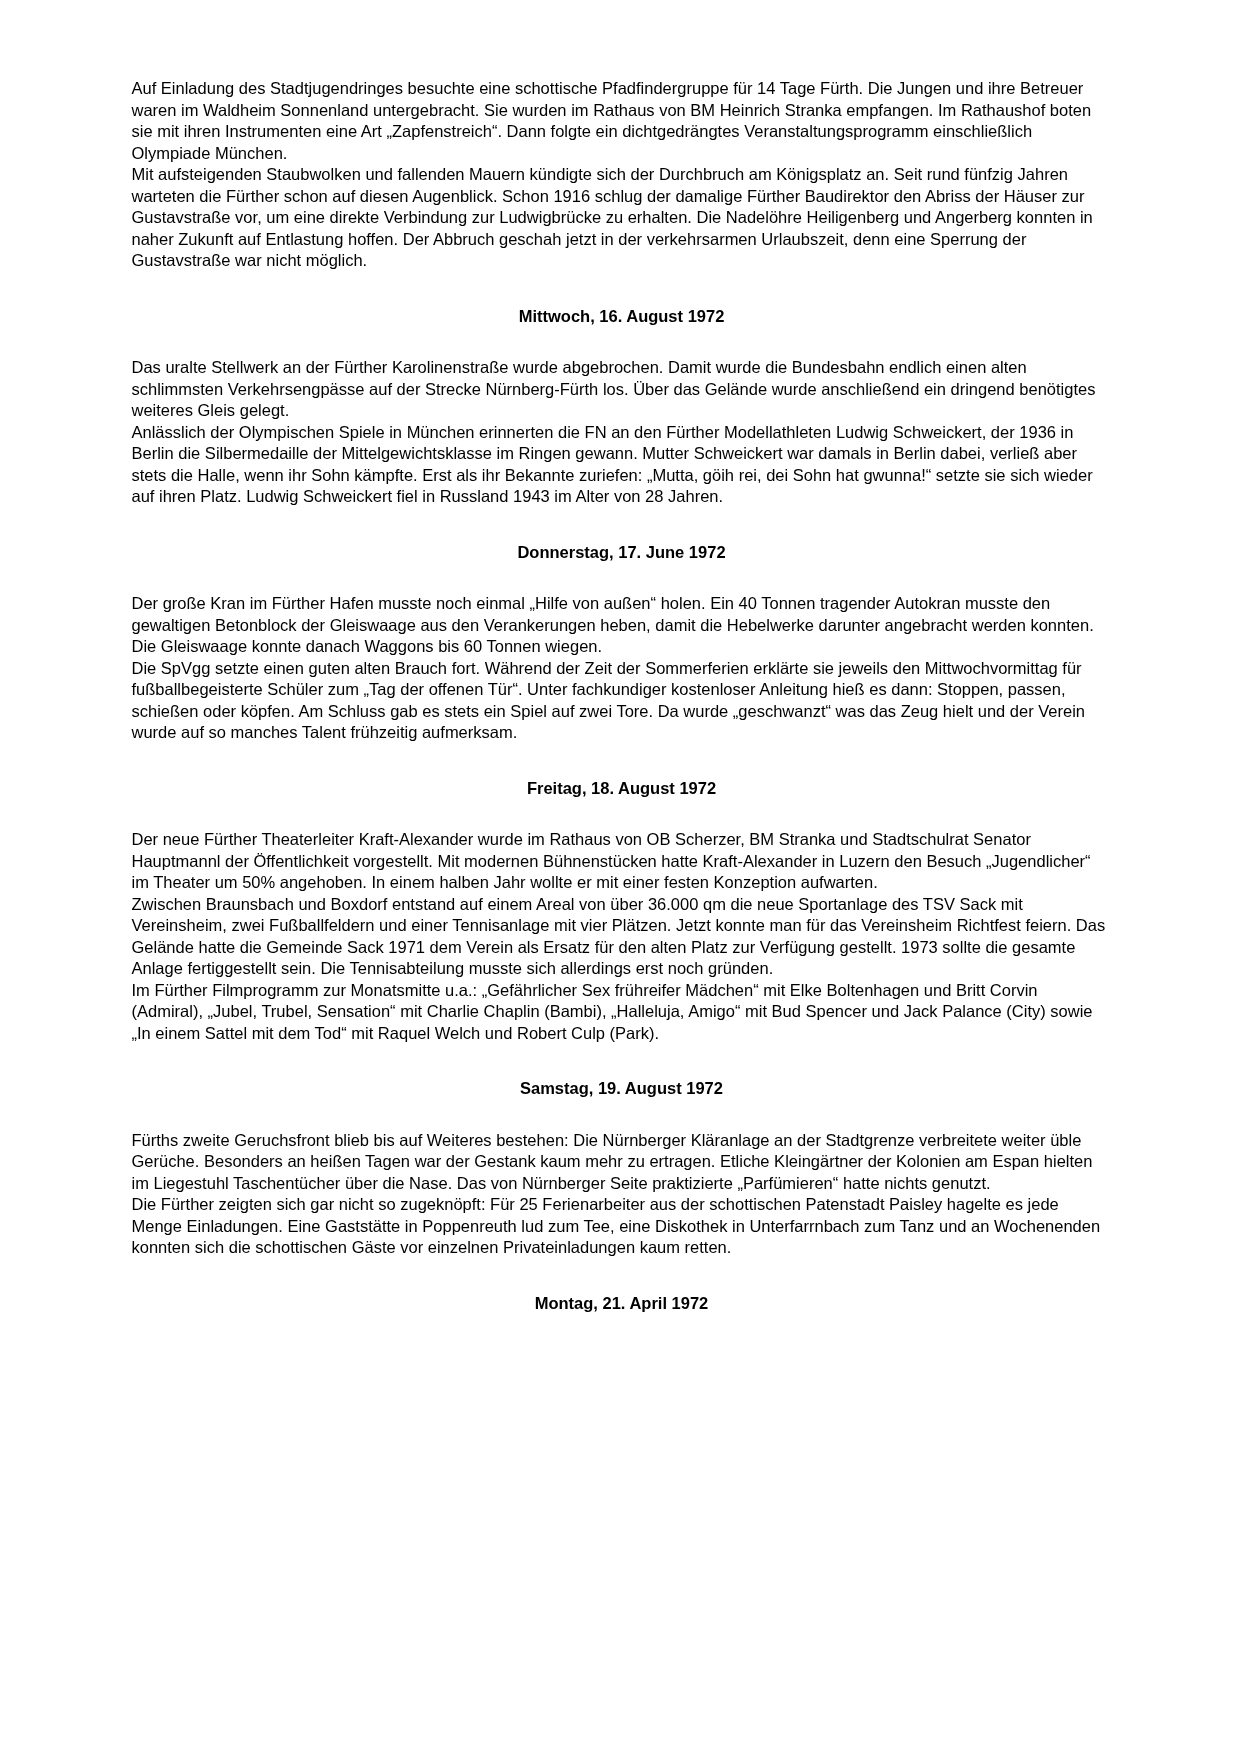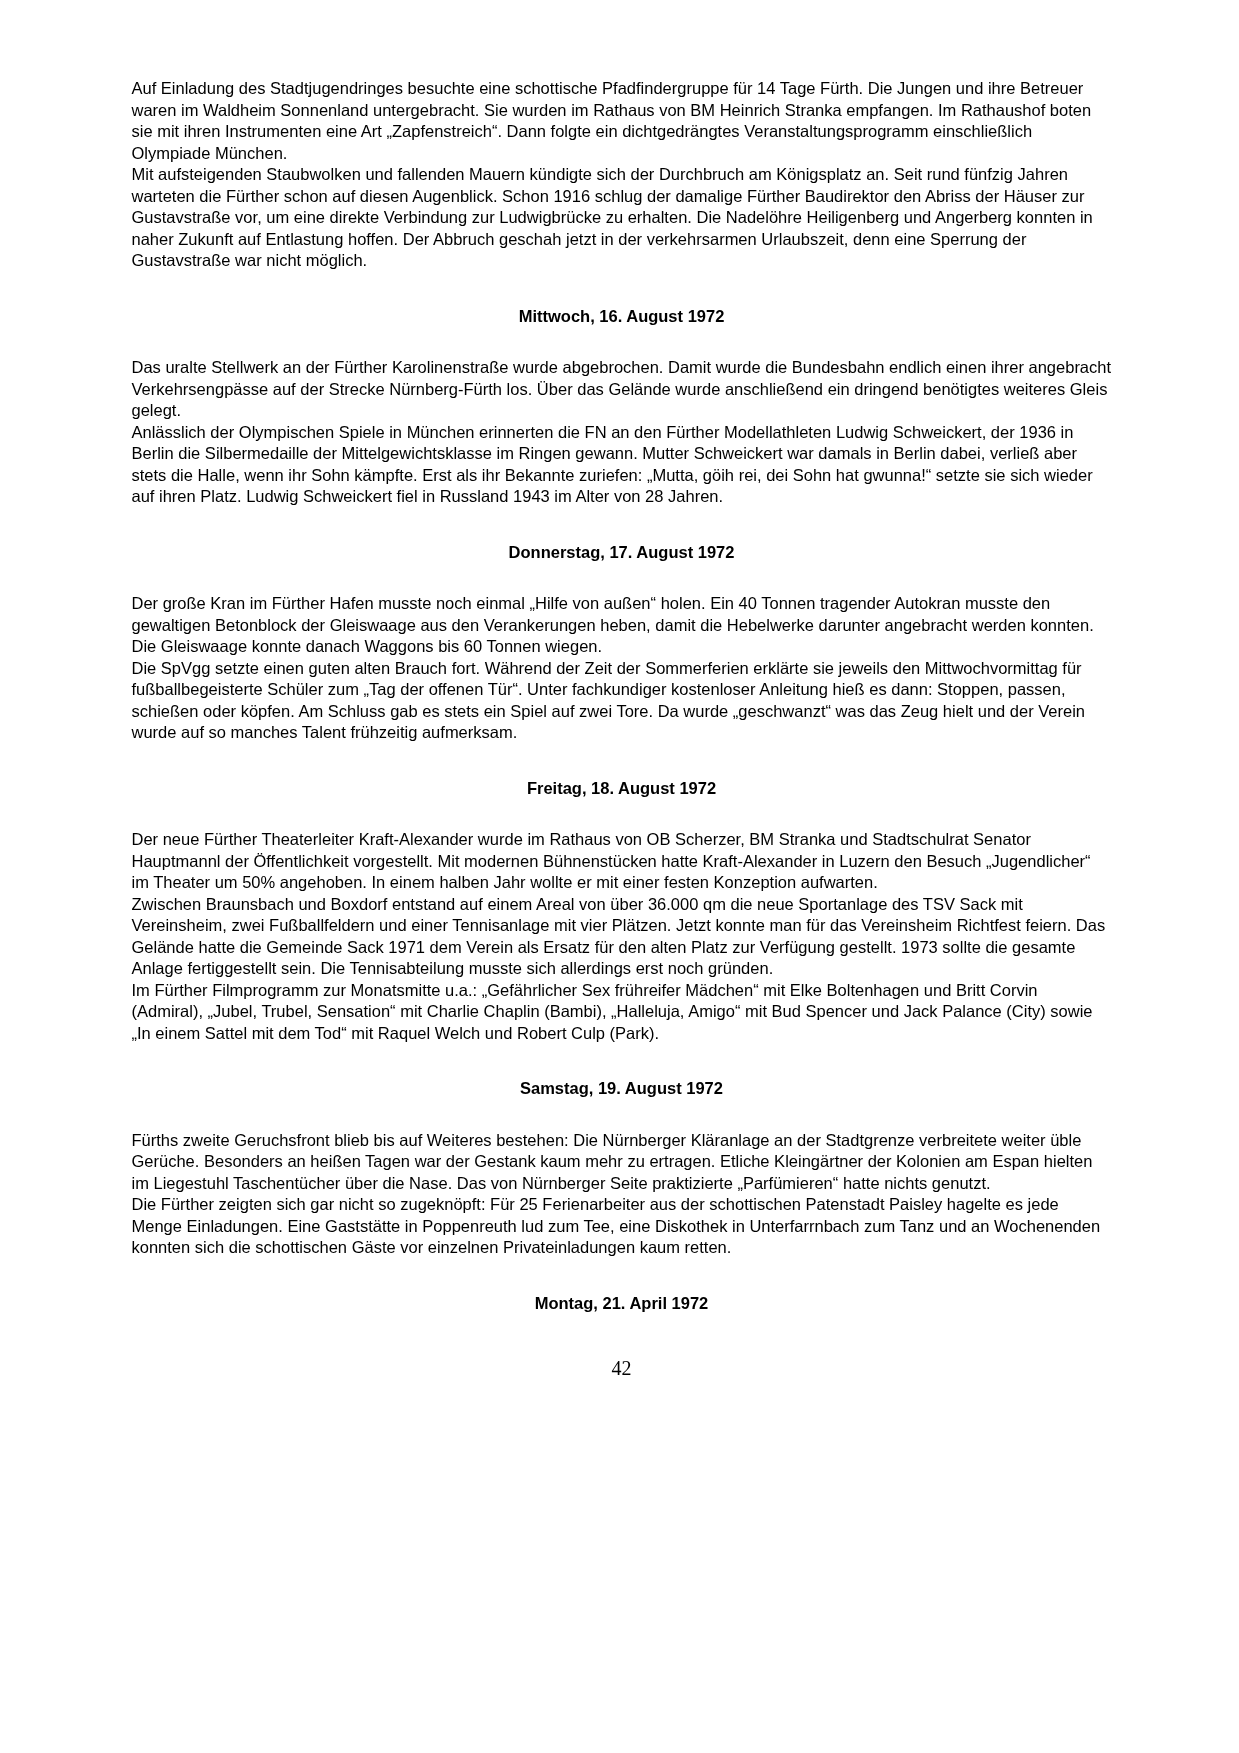--- a/index.html
+++ b/index.html
@@ -44,34 +44,33 @@
 </head>
 <body>
 
 <div class="page">
   <div class="body-text">
 
     <p>Auf Einladung des Stadtjugendringes besuchte eine schottische Pfadfindergruppe für 14 Tage Fürth. Die Jungen und ihre Betreuer waren im Waldheim Sonnenland untergebracht. Sie wurden im Rathaus von BM Heinrich Stranka empfangen. Im Rathaushof boten sie mit ihren Instrumenten eine Art „Zapfenstreich“. Dann folgte ein dichtgedrängtes Veranstaltungsprogramm einschließlich Olympiade München.</p>
     <p>Mit aufsteigenden Staubwolken und fallenden Mauern kündigte sich der Durchbruch am Königsplatz an. Seit rund fünfzig Jahren warteten die Fürther schon auf diesen Augenblick. Schon 1916 schlug der damalige Fürther Baudirektor den Abriss der Häuser zur Gustavstraße vor, um eine direkte Verbindung zur Ludwigbrücke zu erhalten. Die Nadelöhre Heiligenberg und Angerberg konnten in naher Zukunft auf Entlastung hoffen. Der Abbruch geschah jetzt in der verkehrsarmen Urlaubszeit, denn eine Sperrung der Gustavstraße war nicht möglich.</p>
 
     <h2>Mittwoch, 16. August 1972</h2>
-    <p>Das uralte Stellwerk an der Fürther Karolinenstraße wurde abgebrochen. Damit wurde die Bundesbahn endlich einen ihrer angebracht Verkehrsengpässe auf der Strecke Nürnberg-Fürth los. Über das Gelände wurde anschließend ein dringend benötigtes weiteres Gleis gelegt.</p>
+    <p>Das uralte Stellwerk an der Fürther Karolinenstraße wurde abgebrochen. Damit wurde die Bundesbahn endlich einen alten schlimmsten Verkehrsengpässe auf der Strecke Nürnberg-Fürth los. Über das Gelände wurde anschließend ein dringend benötigtes weiteres Gleis gelegt.</p>
     <p>Anlässlich der Olympischen Spiele in München erinnerten die FN an den Fürther Modellathleten Ludwig Schweickert, der 1936 in Berlin die Silbermedaille der Mittelgewichtsklasse im Ringen gewann. Mutter Schweickert war damals in Berlin dabei, verließ aber stets die Halle, wenn ihr Sohn kämpfte. Erst als ihr Bekannte zuriefen: „Mutta, göih rei, dei Sohn hat gwunna!“ setzte sie sich wieder auf ihren Platz. Ludwig Schweickert fiel in Russland 1943 im Alter von 28 Jahren.</p>
 
-    <h2>Donnerstag, 17. August 1972</h2>
+    <h2>Donnerstag, 17. June 1972</h2>
     <p>Der große Kran im Fürther Hafen musste noch einmal „Hilfe von außen“ holen. Ein 40 Tonnen tragender Autokran musste den gewaltigen Betonblock der Gleiswaage aus den Verankerungen heben, damit die Hebelwerke darunter angebracht werden konnten. Die Gleiswaage konnte danach Waggons bis 60 Tonnen wiegen.</p>
     <p>Die SpVgg setzte einen guten alten Brauch fort. Während der Zeit der Sommerferien erklärte sie jeweils den Mittwochvormittag für fußballbegeisterte Schüler zum „Tag der offenen Tür“. Unter fachkundiger kostenloser Anleitung hieß es dann: Stoppen, passen, schießen oder köpfen. Am Schluss gab es stets ein Spiel auf zwei Tore. Da wurde „geschwanzt“ was das Zeug hielt und der Verein wurde auf so manches Talent frühzeitig aufmerksam.</p>
 
     <h2>Freitag, 18. August 1972</h2>
     <p>Der neue Fürther Theaterleiter Kraft-Alexander wurde im Rathaus von OB Scherzer, BM Stranka und Stadtschulrat Senator Hauptmannl der Öffentlichkeit vorgestellt. Mit modernen Bühnenstücken hatte Kraft-Alexander in Luzern den Besuch „Jugendlicher“ im Theater um 50% angehoben. In einem halben Jahr wollte er mit einer festen Konzeption aufwarten.</p>
     <p>Zwischen Braunsbach und Boxdorf entstand auf einem Areal von über 36.000 qm die neue Sportanlage des TSV Sack mit Vereinsheim, zwei Fußballfeldern und einer Tennisanlage mit vier Plätzen. Jetzt konnte man für das Vereinsheim Richtfest feiern. Das Gelände hatte die Gemeinde Sack 1971 dem Verein als Ersatz für den alten Platz zur Verfügung gestellt. 1973 sollte die gesamte Anlage fertiggestellt sein. Die Tennisabteilung musste sich allerdings erst noch gründen.</p>
     <p>Im Fürther Filmprogramm zur Monatsmitte u.a.: „Gefährlicher Sex frühreifer Mädchen“ mit Elke Boltenhagen und Britt Corvin (Admiral), „Jubel, Trubel, Sensation“ mit Charlie Chaplin (Bambi), „Halleluja, Amigo“ mit Bud Spencer und Jack Palance (City) sowie „In einem Sattel mit dem Tod“ mit Raquel Welch und Robert Culp (Park).</p>
 
     <h2>Samstag, 19. August 1972</h2>
     <p>Fürths zweite Geruchsfront blieb bis auf Weiteres bestehen: Die Nürnberger Kläranlage an der Stadtgrenze verbreitete weiter üble Gerüche. Besonders an heißen Tagen war der Gestank kaum mehr zu ertragen. Etliche Kleingärtner der Kolonien am Espan hielten im Liegestuhl Taschentücher über die Nase. Das von Nürnberger Seite praktizierte „Parfümieren“ hatte nichts genutzt.</p>
     <p>Die Fürther zeigten sich gar nicht so zugeknöpft: Für 25 Ferienarbeiter aus der schottischen Patenstadt Paisley hagelte es jede Menge Einladungen. Eine Gaststätte in Poppenreuth lud zum Tee, eine Diskothek in Unterfarrnbach zum Tanz und an Wochenenden konnten sich die schottischen Gäste vor einzelnen Privateinladungen kaum retten.</p>
 
     <h2>Montag, 21. April 1972</h2>
 
   </div>
 
-  <div class="page-number">42</div>
 </div>
 
 </body></html>

